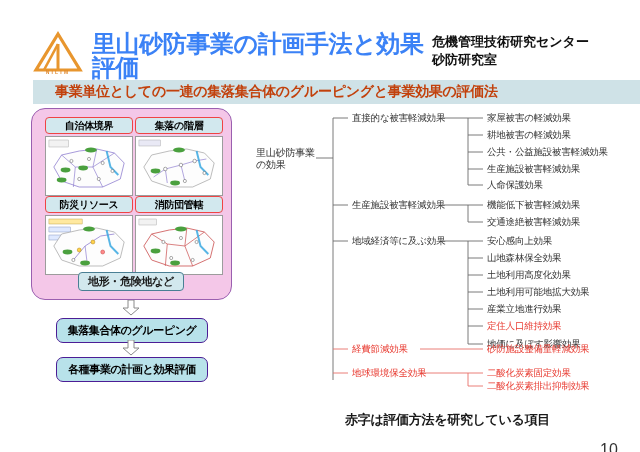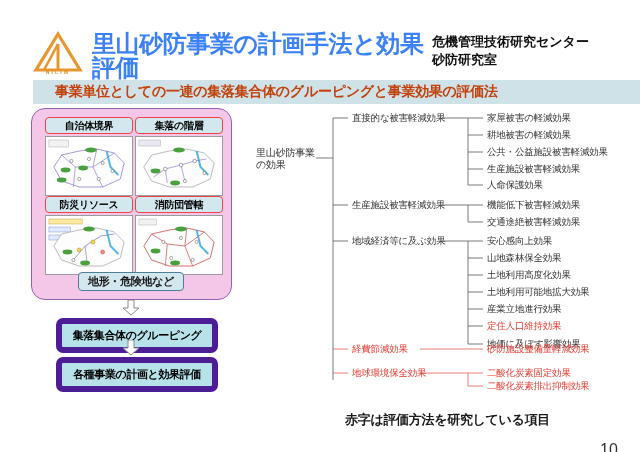--- a/index.html
+++ b/index.html
@@ -61,21 +61,21 @@
 
   .ground-label{
     position:absolute;left:78px;top:272px;width:104px;height:17px;
     background:#d2e8ee;border:1px solid #4a7f94;border-radius:4px;
     text-align:center;line-height:17px;font-size:11px;font-weight:bold;
     letter-spacing:-0.3px;
   }
 
   .flow-box{
     position:absolute;left:56px;width:150px;height:23px;
-    background:#b8e2ea;border:6px solid #4c1d95;border-radius:7px;
+    background:#b8e2ea;border:1px solid #4c1d95;border-radius:7px;
     text-align:center;line-height:23px;font-size:11px;font-weight:bold;
     color:#000;letter-spacing:-0.4px;
   }
   .flow-box.b1{top:318px;}
   .flow-box.b2{top:357px;}
   .arrow{position:absolute;left:122px;width:18px;height:16px;}
   .arrow.a1{top:300px;}
   .arrow.a2{top:340px;}
 
   

